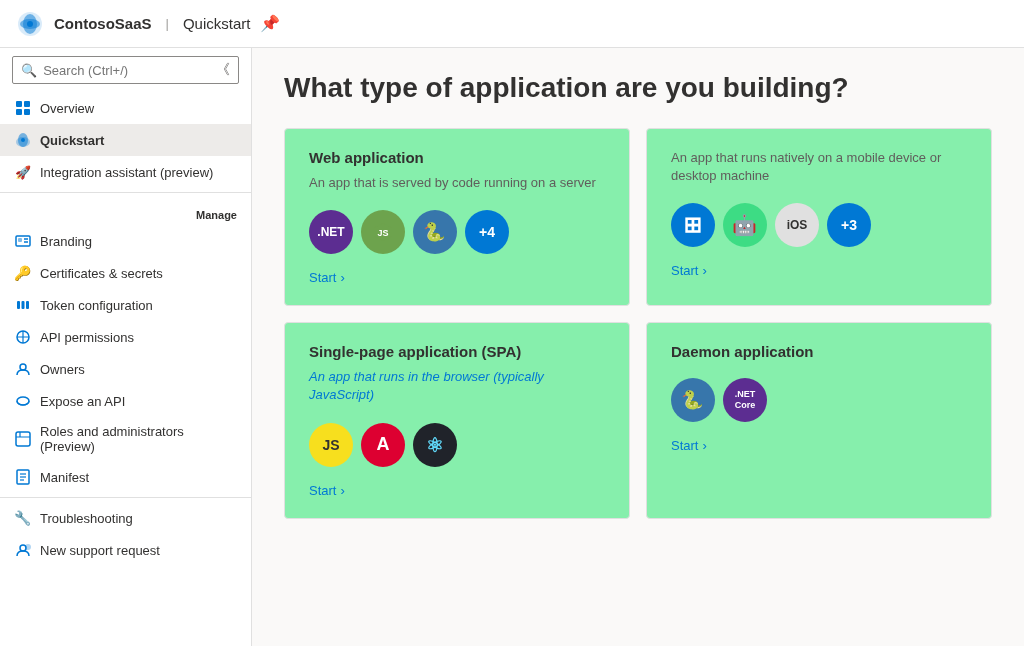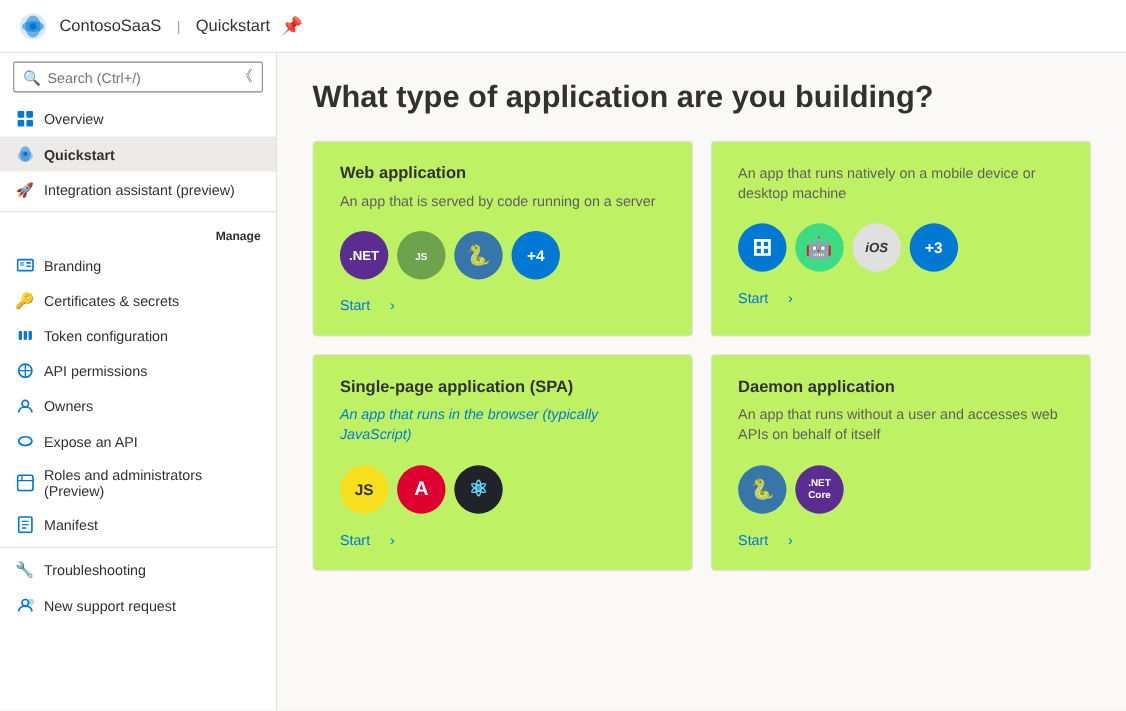--- a/index.html
+++ b/index.html
@@ -4,21 +4,21 @@
   <style>
     * { box-sizing: border-box; margin: 0; padding: 0; }
     body { font-family: 'Segoe UI', Arial, sans-serif; font-size: 13px; background: #f3f2f1; display: flex; flex-direction: column; height: 646px; overflow: hidden; }
 
     
     .header {
       display: flex; align-items: center; background: #fff; border-bottom: 1px solid #e0e0e0;
       padding: 0 16px; height: 48px; gap: 10px;
     }
     .header-logo { width: 28px; height: 28px; }
-    .header-title { font-size: 15px; font-weight: 400; color: #323130; }
+    .header-title { font-size: 15px; font-weight: 700; color: #323130; }
     .header-divider { color: #a19f9d; margin: 0 4px; }
     .header-subtitle { font-size: 15px; color: #323130; font-weight: 400; }
     .header-pin { color: #a19f9d; font-size: 14px; cursor: pointer; }
 
     
     .layout { display: flex; flex: 1; overflow: hidden; }
 
     
     .sidebar {
       width: 252px; background: #fff; border-right: 1px solid #e0e0e0;
@@ -44,27 +44,27 @@
       font-size: 11px; font-weight: 700; color: #323130; padding: 12px 14px 4px 14px; text-transform: none; text-align: right;
     }
     .sidebar-divider { border: none; border-top: 1px solid #e0e0e0; margin: 4px 0; }
 
     
     .main { flex: 1; overflow-y: auto; padding: 24px 32px; background: #faf9f8; }
     .main-title { font-size: 28px; font-weight: 700; color: #323130; margin-bottom: 24px; }
 
     .cards-grid { display: grid; grid-template-columns: 1fr 1fr; gap: 16px; max-width: 900px; }
     .card {
-      background: #bef264; border: 1px solid #e0e0e0; border-radius: 4px;
+      background: #86efac; border: 1px solid #e0e0e0; border-radius: 4px;
       padding: 20px 24px 20px 24px; display: flex; flex-direction: column; gap: 8px;
     }
     .card-title { font-size: 15px; font-weight: 700; color: #323130; }
     .card-desc { font-size: 13px; color: #605e5c; line-height: 1.4; }
     .card-icons { display: flex; align-items: center; gap: 8px; margin: 10px 0 8px 0; }
-    .card-start { color: #0078d4; font-size: 13px; cursor: pointer; display: flex; align-items: center; gap: 18px; text-decoration: none; }
+    .card-start { color: #0078d4; font-size: 13px; cursor: pointer; display: flex; align-items: center; gap: 4px; text-decoration: none; }
 
     
     .lang-icon {
       width: 44px; height: 44px; border-radius: 50%; display: flex; align-items: center; justify-content: center;
       font-size: 14px; font-weight: 700; color: #fff; flex-shrink: 0;
     }
     .plus-badge {
       width: 44px; height: 44px; border-radius: 50%; background: #0078d4; color: #fff;
       display: flex; align-items: center; justify-content: center; font-size: 14px; font-weight: 700;
     }
@@ -245,21 +245,21 @@
       </div>
 
       <div class="card">
         <div class="card-desc">An app that runs natively on a mobile device or desktop machine</div>
         <div class="card-icons">
 
           <div class="lang-icon" style="background:#0078d4; font-size:22px;">⊞</div>
 
           <div class="lang-icon" style="background:#3ddc84; font-size:20px;">🤖</div>
 
-          <div class="lang-icon" style="background:#e0e0e0; color:#323130; font-size:12px; font-weight:600;font-style:italic;">iOS</div>
+          <div class="lang-icon" style="background:#e0e0e0; color:#323130; font-size:12px; font-weight:600;">iOS</div>
           <div class="plus-badge">+3</div>
         </div>
         <a class="card-start">
           <span>Start</span>
           <span> ›</span>
         </a>
       </div>
 
       <div class="card">
         <div class="card-title">Single-page application (SPA)</div>
@@ -273,21 +273,20 @@
           <div class="lang-icon" style="background:#20232a; color:#61dafb; font-size:20px;">⚛</div>
         </div>
         <a class="card-start">
           <span>Start</span>
           <span> ›</span>
         </a>
       </div>
 
       <div class="card">
         <div class="card-title">Daemon application</div>
-        <div class="card-desc">An app that runs without a user and accesses web APIs on behalf of itself</div>
         <div class="card-icons">
 
           <div class="lang-icon" style="background:#3776ab; font-size:18px;">🐍</div>
 
           <div class="lang-icon" style="background:#5c2d91; font-size:9px; font-weight:700; line-height:1.2; text-align:center;">.NET<br>Core</div>
         </div>
         <a class="card-start">
           <span>Start</span>
           <span> ›</span>
         </a>

